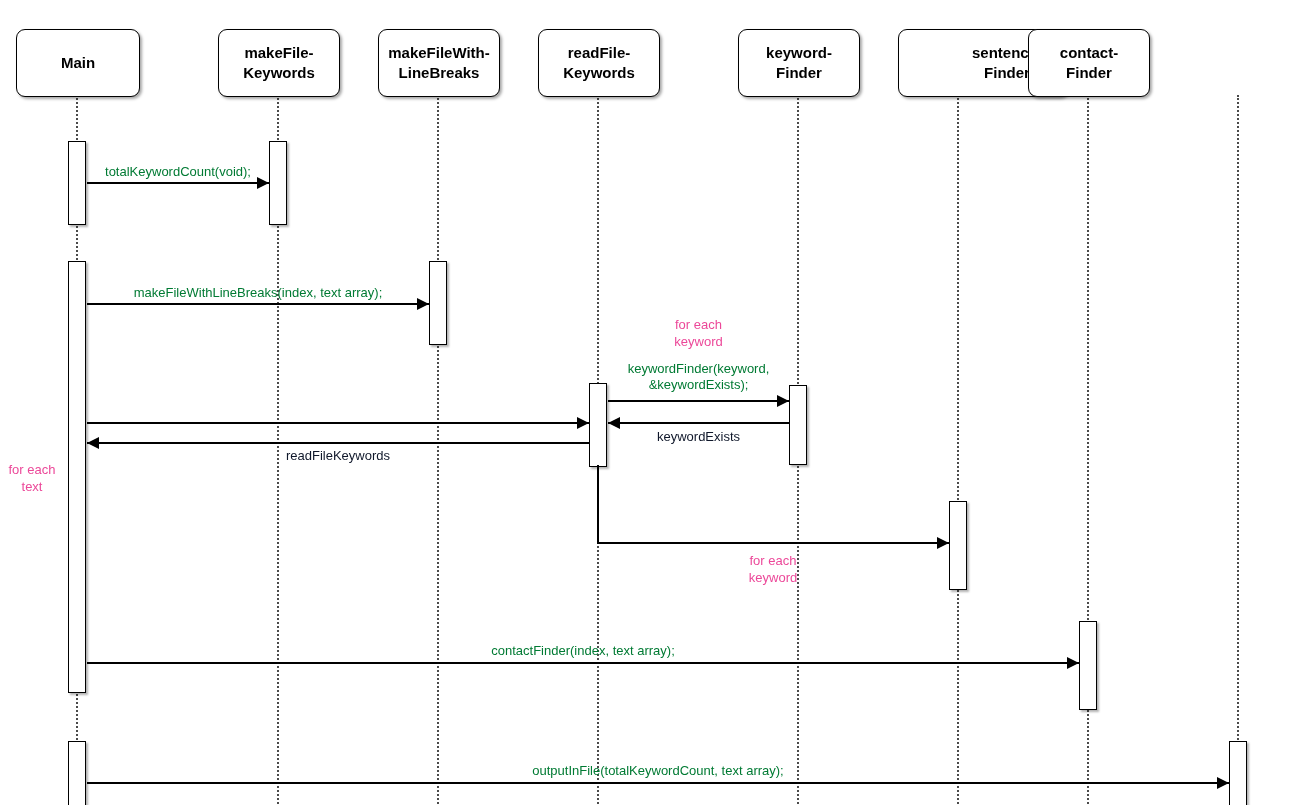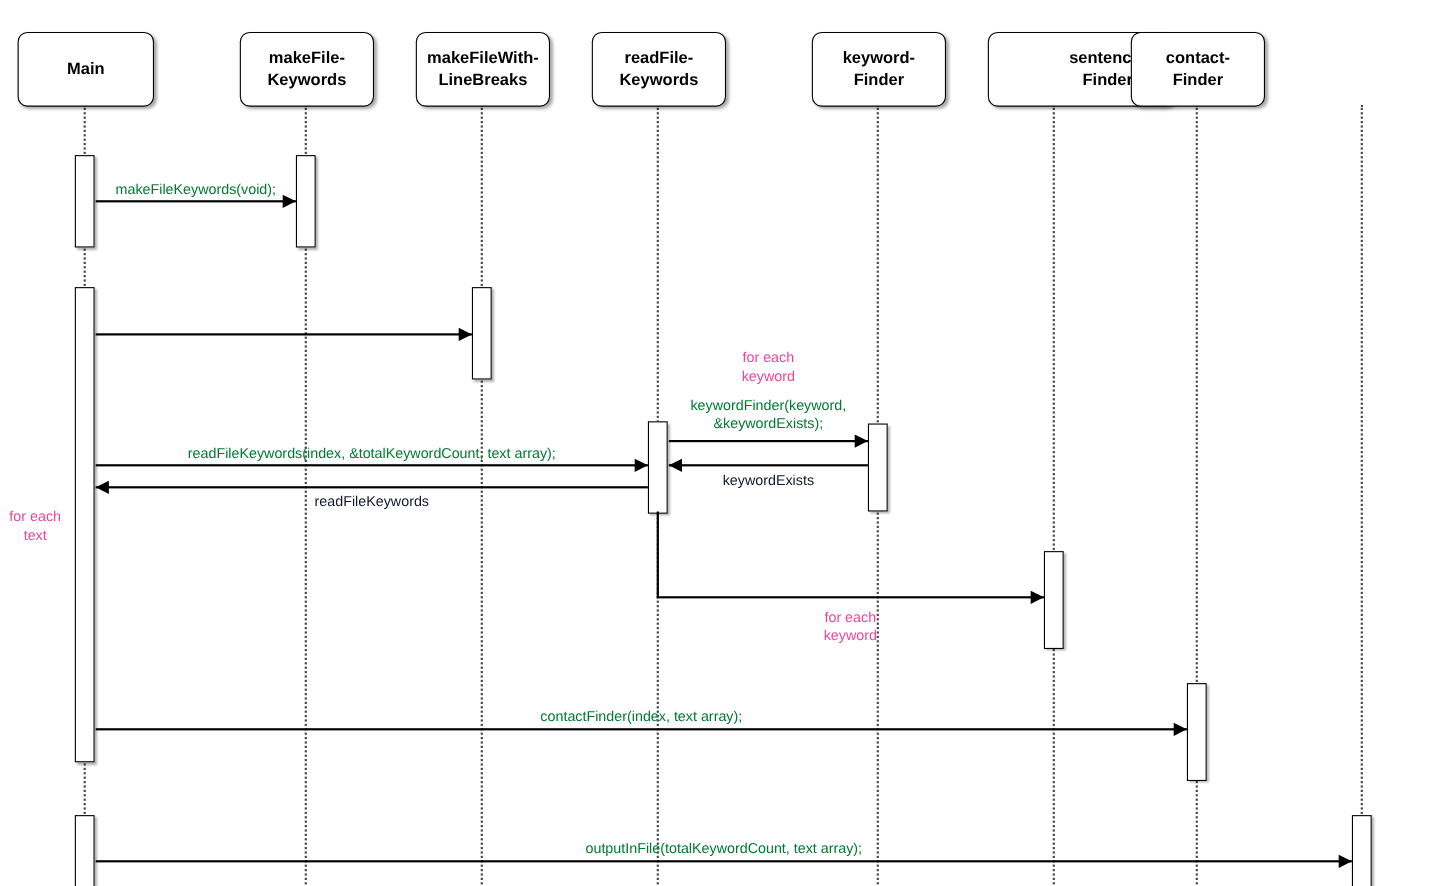--- a/index.html
+++ b/index.html
@@ -80,26 +80,26 @@
   <div class="activation" style="left:68px;top:238px;height:430px;"></div>
   <div class="activation" style="left:429px;top:238px;height:82px;"></div>
   <div class="activation" style="left:589px;top:360px;height:82px;"></div>
   <div class="activation" style="left:789px;top:362px;height:78px;"></div>
   <div class="activation" style="left:949px;top:478px;height:87px;"></div>
   <div class="activation" style="left:1079px;top:598px;height:87px;"></div>
   <div class="activation" style="left:1229px;top:718px;height:84px;"></div>
   <div class="activation" style="left:68px;top:718px;height:84px;"></div>
 
   <div class="arrow right" style="left:87px;top:159px;width:182px;"></div>
-  <div class="msg call" style="left:87px;top:141px;width:182px;">makeFileKeywords(void);</div>
+  <div class="msg call" style="left:87px;top:141px;width:182px;">totalKeywordCount(void);</div>
 
   <div class="arrow right" style="left:87px;top:280px;width:342px;"></div>
+  <div class="msg call" style="left:87px;top:262px;width:342px;">makeFileWithLineBreaks(index, text array);</div>
 
   <div class="arrow right" style="left:87px;top:399px;width:502px;"></div>
-  <div class="msg call" style="left:87px;top:381px;width:502px;">readFileKeywords(index, &amp;totalKeywordCount, text array);</div>
 
   <div class="arrow left" style="left:87px;top:419px;width:502px;"></div>
   <div class="msg ret" style="left:87px;top:425px;width:502px;">readFileKeywords</div>
 
   <div class="note" style="left:608px;top:293px;width:181px;">for each
 keyword</div>
   <div class="arrow right" style="left:608px;top:377px;width:181px;"></div>
   <div class="msg call" style="left:608px;top:338px;width:181px;">keywordFinder(keyword,
 &amp;keywordExists);</div>
 

